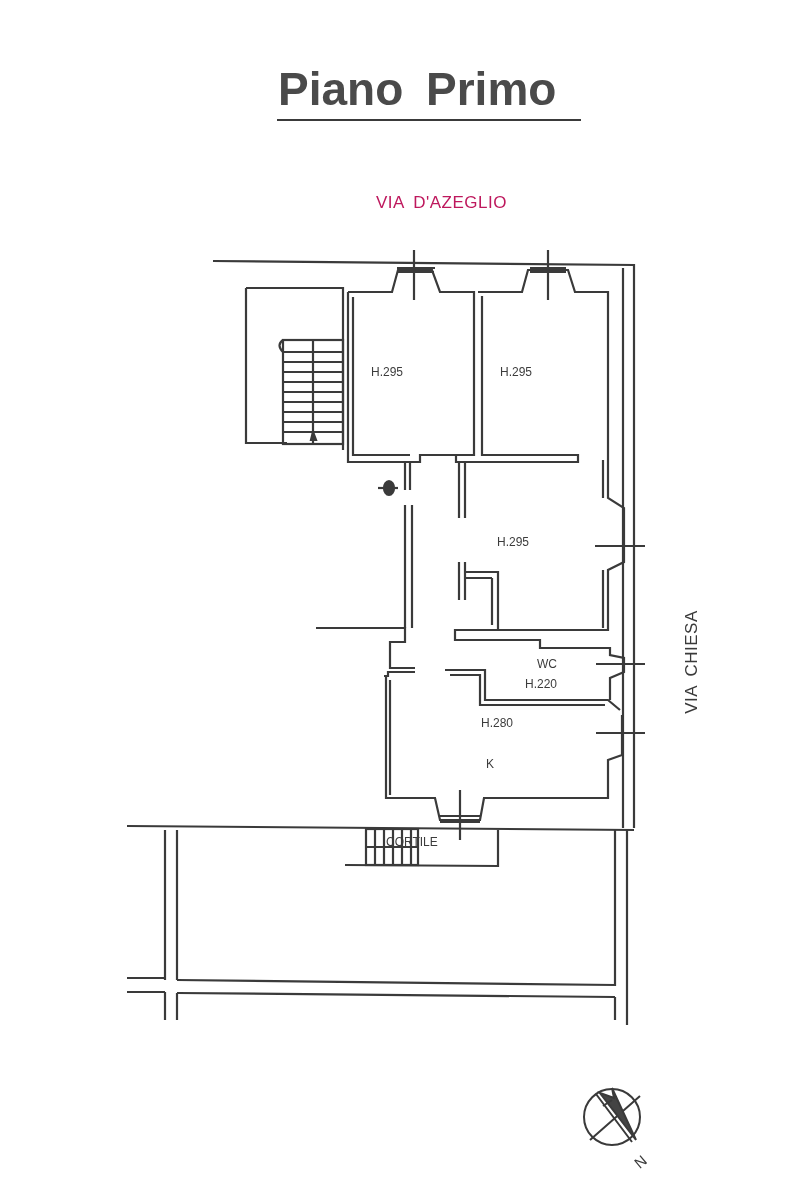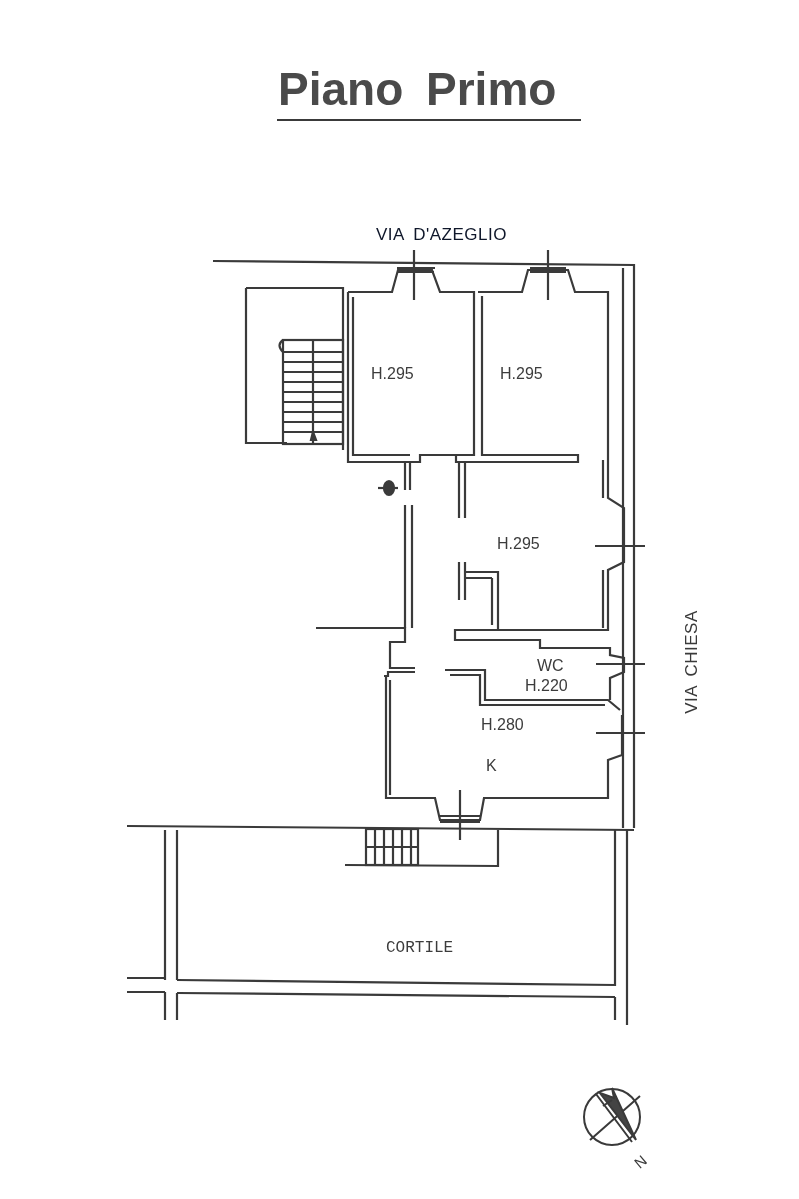--- a/index.html
+++ b/index.html
@@ -1,21 +1,21 @@
 <!DOCTYPE html>
 <html><head>
 <meta charset="utf-8">
 <style>
   html, body { margin: 0; padding: 0; background: #ffffff; }
   body { width: 799px; height: 1199px; position: relative; overflow: hidden; font-family: "Liberation Sans", sans-serif; }
   .title { position: absolute; left: 278px; top: 62px; font-size: 46px; color: #4a4a4a; font-weight: bold; letter-spacing: 0px; word-spacing: 10px; }
   .title-underline { position: absolute; left: 277px; top: 119px; width: 304px; height: 2px; background: #3a3a3a; }
-  .street-top { position: absolute; left: 376px; top: 193px; font-size: 17px; color: #0f172a; letter-spacing: 0.5px; word-spacing: 4px; margin-top: 32px; }
+  .street-top { position: absolute; left: 376px; top: 193px; font-size: 17px; color: #be185d; letter-spacing: 0.5px; word-spacing: 4px; }
   .street-right { position: absolute; left: 640px; top: 652px; font-size: 17px; color: #3a3a3a; letter-spacing: 0.5px; word-spacing: 4px; transform: rotate(-90deg); transform-origin: center; white-space: nowrap; }
-  .lbl { position: absolute; font-size: 16px; color: #3c3c3c; white-space: nowrap; }
+  .lbl { position: absolute; font-size: 12px; color: #3c3c3c; white-space: nowrap; }
   svg.plan { position: absolute; left: 0; top: 0; }
 </style>
 </head>
 <body>
 
 <div class="title">Piano Primo</div>
 <div class="title-underline"></div>
 <div class="street-top">VIA D'AZEGLIO</div>
 <div class="street-right">VIA CHIESA</div>
 
@@ -88,14 +88,14 @@
   </g>
 </svg>
 
 <div class="lbl" style="left:371px;top:365px;">H.295</div>
 <div class="lbl" style="left:500px;top:365px;">H.295</div>
 <div class="lbl" style="left:497px;top:535px;">H.295</div>
 <div class="lbl" style="left:537px;top:657px;">WC</div>
 <div class="lbl" style="left:525px;top:677px;">H.220</div>
 <div class="lbl" style="left:481px;top:716px;">H.280</div>
 <div class="lbl" style="left:486px;top:757px;">K</div>
-<div class="lbl" style="left:386px;top:939px;font-family:Liberation Mono, monospace;">CORTILE</div>
+<div class="lbl" style="left:386px;top:835px;">CORTILE</div>
 <div class="lbl" style="left:635px;top:1153px;font-size:15px;transform:rotate(-40deg);">N</div>
 
 </body></html>

